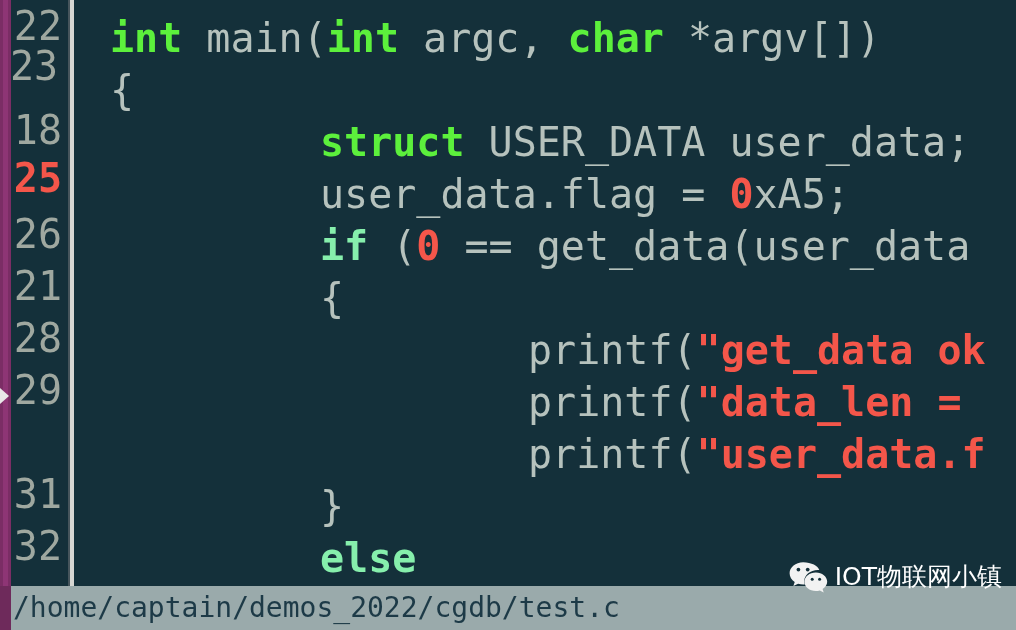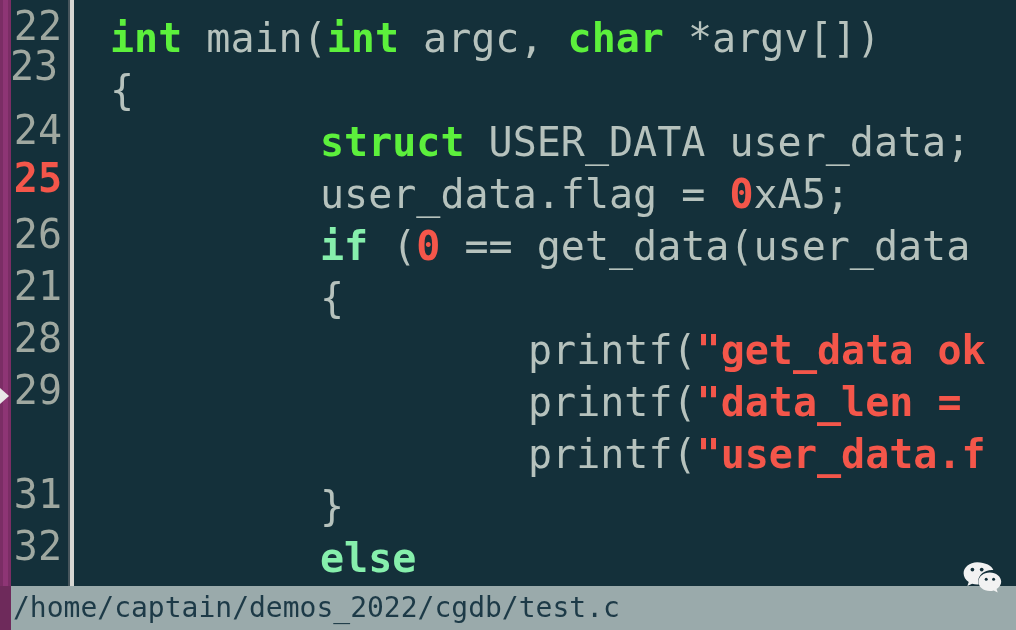--- a/index.html
+++ b/index.html
@@ -175,21 +175,21 @@
 <div class="screen">
 
   <div class="left-strip">
     <div class="left-strip-inner"></div>
   </div>
   <div class="strip-marker"></div>
 
   <div class="gutter">
       <div class="ln" style="top: 0px;">22</div>
       <div class="ln" style="top: 40px; text-align: center;">23</div>
-      <div class="ln" style="top: 104px;">24</div>
+      <div class="ln" style="top: 104px;">18</div>
       <div class="ln current" style="top: 152px;">25</div>
       <div class="ln" style="top: 208px;">26</div>
       <div class="ln" style="top: 260px;">21</div>
       <div class="ln" style="top: 312px;">28</div>
       <div class="ln" style="top: 364px;">29</div>
       <div class="ln" style="top: 468px;">31</div>
       <div class="ln" style="top: 520px;">32</div>
     </div>
   <div class="gutter-sep"></div>
 
@@ -216,15 +216,16 @@
     <div class="wm-logo">
       <svg viewBox="0 0 40 34" width="40" height="34" aria-hidden="true">
         <path d="M15.2 2.2C7.6 2.2 1.6 7.2 1.6 13.3c0 3.5 2 6.6 5.1 8.7l-1.3 4.1 4.7-2.4c1.6.5 3.4.8 5.1.8.5 0 1 0 1.5-.1-.3-1-.5-2-.5-3.1 0-6.3 6.1-11.4 13.6-11.4.5 0 1 0 1.5.1C30.1 5.9 23.4 2.2 15.2 2.2z" fill="#f2f2f2"></path>
         <circle cx="10.4" cy="9.6" r="1.85" fill="#14303a"></circle>
         <circle cx="19.7" cy="9.6" r="1.85" fill="#14303a"></circle>
         <path d="M39.2 21.7c0-5.1-5.1-9.3-11.4-9.3s-11.4 4.2-11.4 9.3c0 5.1 5.1 9.3 11.4 9.3 1.4 0 2.8-.2 4-.6l3.9 2-1.1-3.4c2.8-1.7 4.6-4.4 4.6-7.3z" fill="#f2f2f2"></path>
         <circle cx="24.2" cy="19.2" r="1.5" fill="#14303a"></circle>
         <circle cx="31.6" cy="19.2" r="1.5" fill="#14303a"></circle>
       </svg>
     </div>
+    <div class="wm-text">IOT物联网小镇</div>
   </div>
 
 </div>
 
 </body></html>

